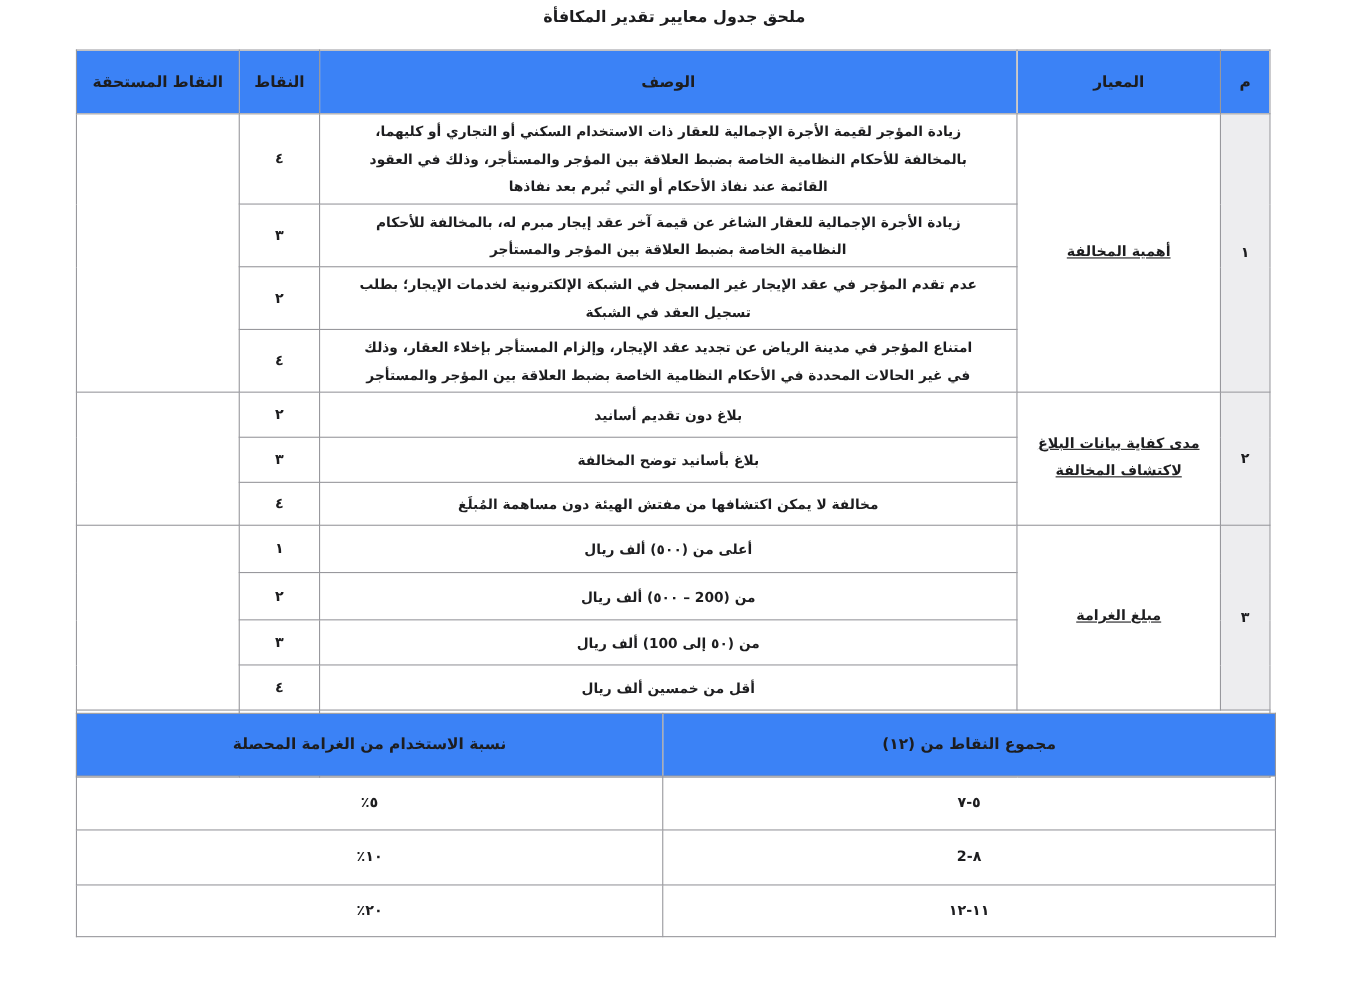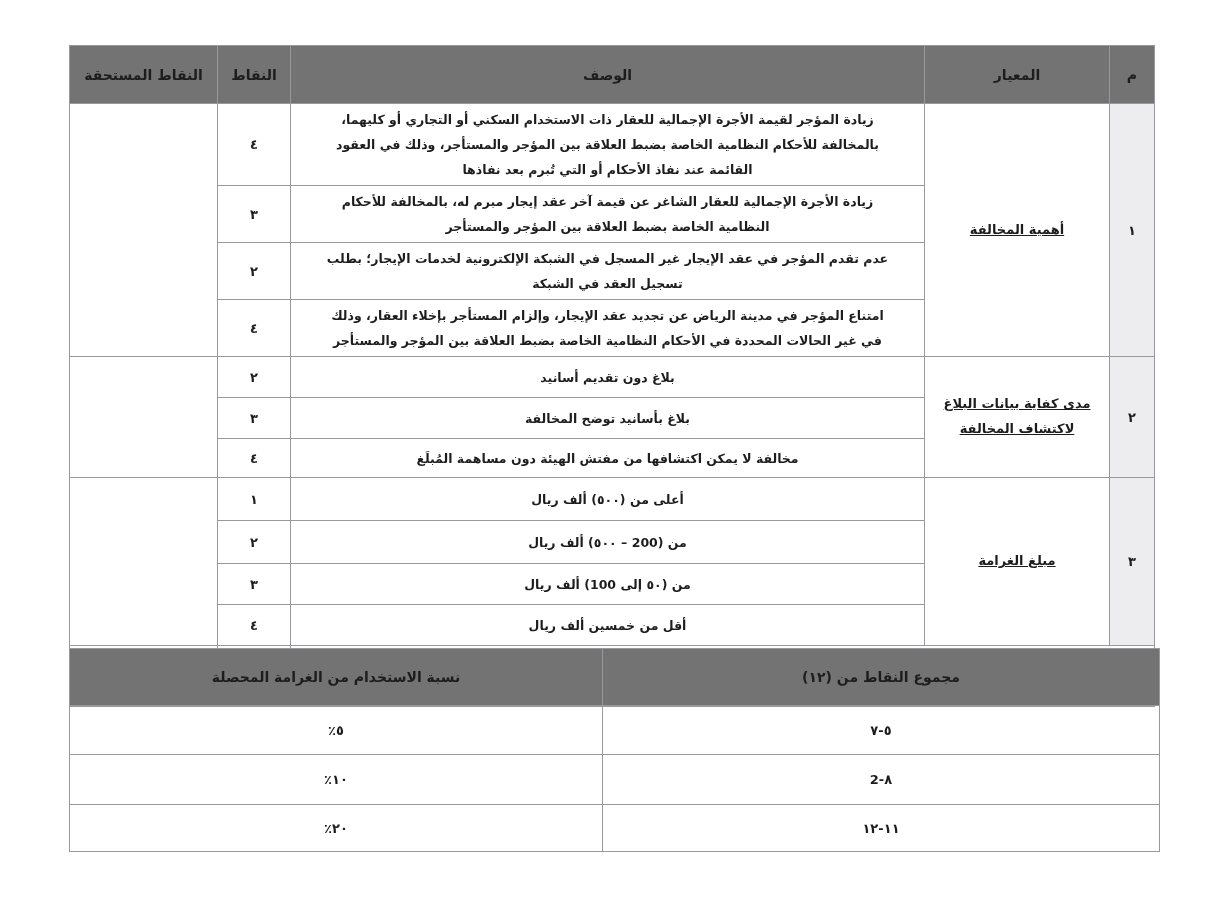--- a/index.html
+++ b/index.html
@@ -11,36 +11,37 @@
   .page{position:relative;width:1226px;height:900px;background:#ffffff;overflow:hidden;}
   .doc-title{
     position:absolute;top:8px;right:0;left:0;text-align:center;
     font-size:14.5px;font-weight:bold;letter-spacing:0;
   }
   table{border-collapse:collapse;position:absolute;table-layout:fixed;}
   th,td{
     border:1px solid #98989d;font-weight:bold;text-align:center;
     vertical-align:middle;padding:2px 8px;overflow:hidden;
   }
-  th{background:#737373;font-size:14px;}
+  th{background:#3b82f6;font-size:14px;}
   .main-table{top:45px;right:71px;width:1085px;}
   .summary-table{top:648px;right:66px;width:1090px;}
   .serial-cell{background:#ededef;font-size:13px;}
   .criterion-cell{font-size:13px;line-height:1.9;padding:2px 12px;text-decoration:underline;}
   .desc-cell{font-size:12.5px;line-height:2.0;padding:3px 32px;}
   .points-cell{font-size:13px;}
   .earned-cell{background:#ffffff;}
   .total-label-cell{font-size:13.5px;}
   .summary-table td{font-size:13px;}
 </style>
 </head>
 <body>
 
 <div class="page">
 
+  <div class="doc-title">ملحق جدول معايير تقدير المكافأة</div>
 
   <table class="main-table">
     <colgroup>
       <col style="width:45px">
       <col style="width:185px">
       <col style="width:634px">
       <col style="width:73px">
       <col style="width:148px">
     </colgroup>
     <thead>

